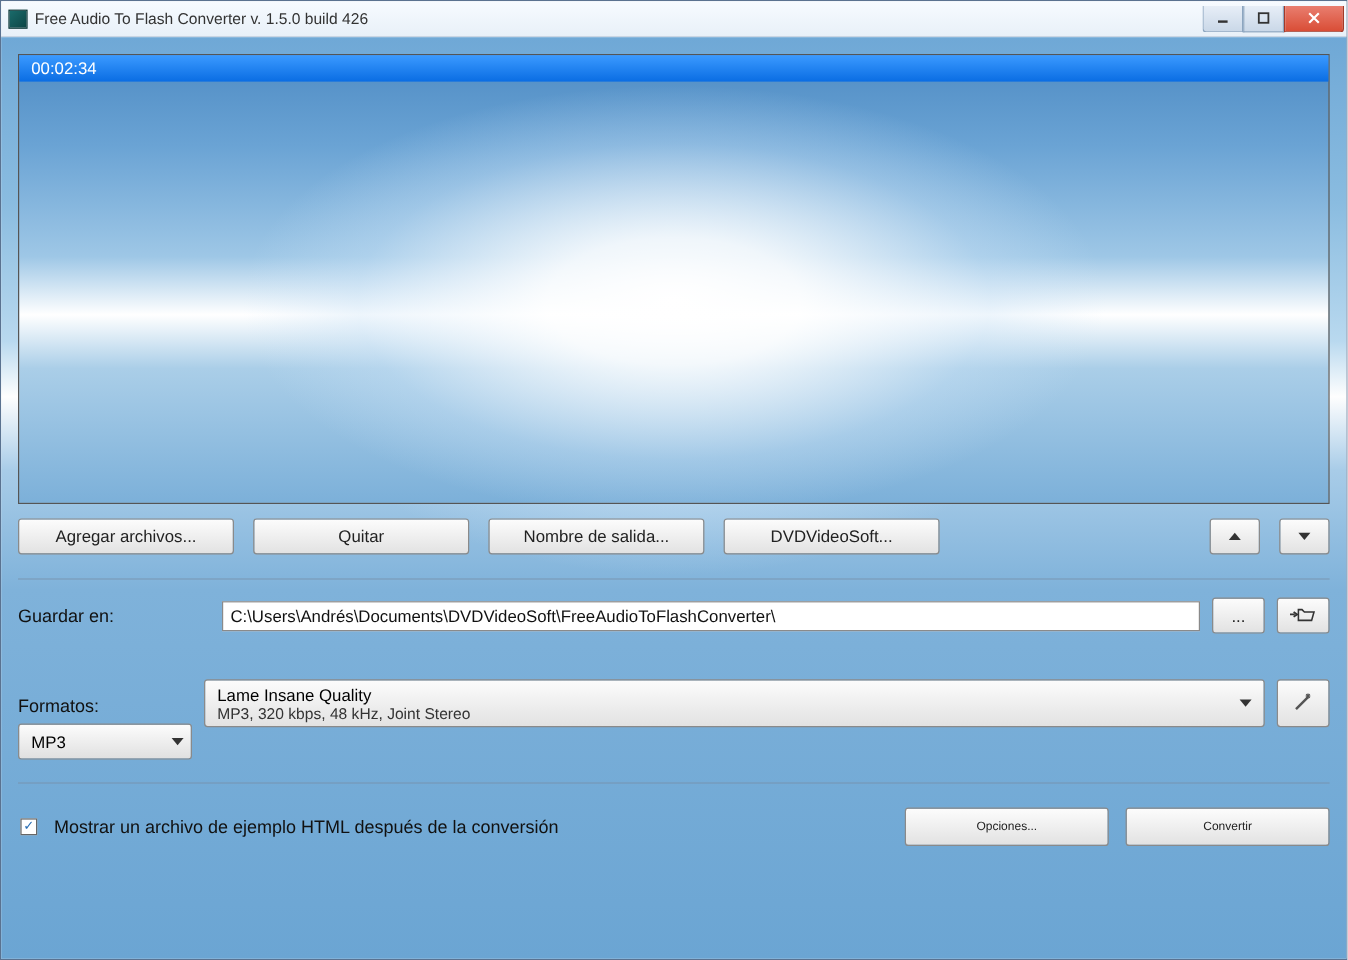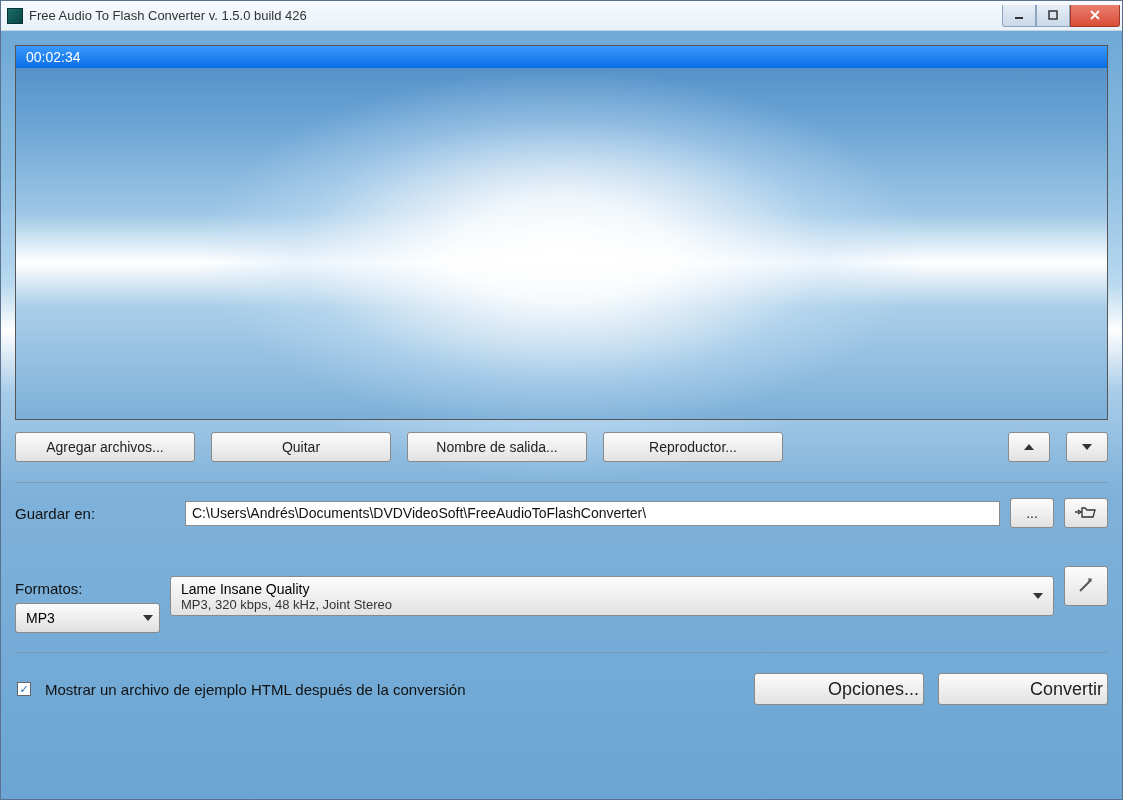--- a/index.html
+++ b/index.html
@@ -100,21 +100,21 @@
   border-radius:3px;
   display:flex; align-items:center; justify-content:center;
   font-size:14px;
   color:#222;
   cursor:pointer;
   padding:0 4px;
 }
 .btn.wide { width:180px; }
 .btn.sq { width:42px; }
 .btn.sq2 { width:44px; }
-.btn.big { width:170px; height:32px; font-size:18px;justify-content:flex-end;}
+.btn.big { width:170px; height:32px; font-size:10px;}
 .spacer { flex:1; }
 .hr {
   height:1px;
   background: rgba(120,140,160,.6);
   margin: 2px 0;
 }
 .form-row {
   display:flex;
   align-items:center;
   gap:10px;
@@ -219,21 +219,21 @@
       <div class="btn wide">
           <span>Agregar archivos...</span>
         </div>
       <div class="btn wide">
           <span>Quitar</span>
         </div>
       <div class="btn wide">
           <span>Nombre de salida...</span>
         </div>
       <div class="btn wide">
-          <span>Reproductor...</span>
+          <span>DVDVideoSoft...</span>
         </div>
       <div class="spacer"></div>
       <div class="btn sq">
           <span class="caret-up"></span>
         </div>
       <div class="btn sq">
           <span class="caret"></span>
         </div>
     </div>
 
@@ -259,21 +259,21 @@
     </div>
 
     <div class="form-row" style="align-items:flex-start;">
       <div style="display:flex;flex-direction:column;gap:6px;margin-top:36px;">
         <div class="label" style="width:auto;">Formatos:</div>
         <div class="select">
           <span>MP3</span>
           <span class="caret"></span>
         </div>
       </div>
-      <div class="quality-select" style="margin-top:32px;">
+      <div class="quality-select" style="margin-top:22px;">
         <span style="font-size:14px;">Lame Insane Quality</span>
         <span style="font-size:13px;color:#333;">MP3, 320 kbps, 48 kHz, Joint Stereo</span>
         <span class="caret"></span>
       </div>
       <div class="btn sq2" style="height:40px;margin-top:22px;">
         <span class="wand-icon">
           <svg width="18" height="18" viewBox="0 0 18 18">
               <path d="M3 15 L13 5" stroke="#555" stroke-width="2"></path>
               <path d="M13 2 L13 6 M11 4 L15 4 M11.5 2.5 L14.5 5.5 M14.5 2.5 L11.5 5.5" stroke="#555" stroke-width="1"></path>
             </svg>

